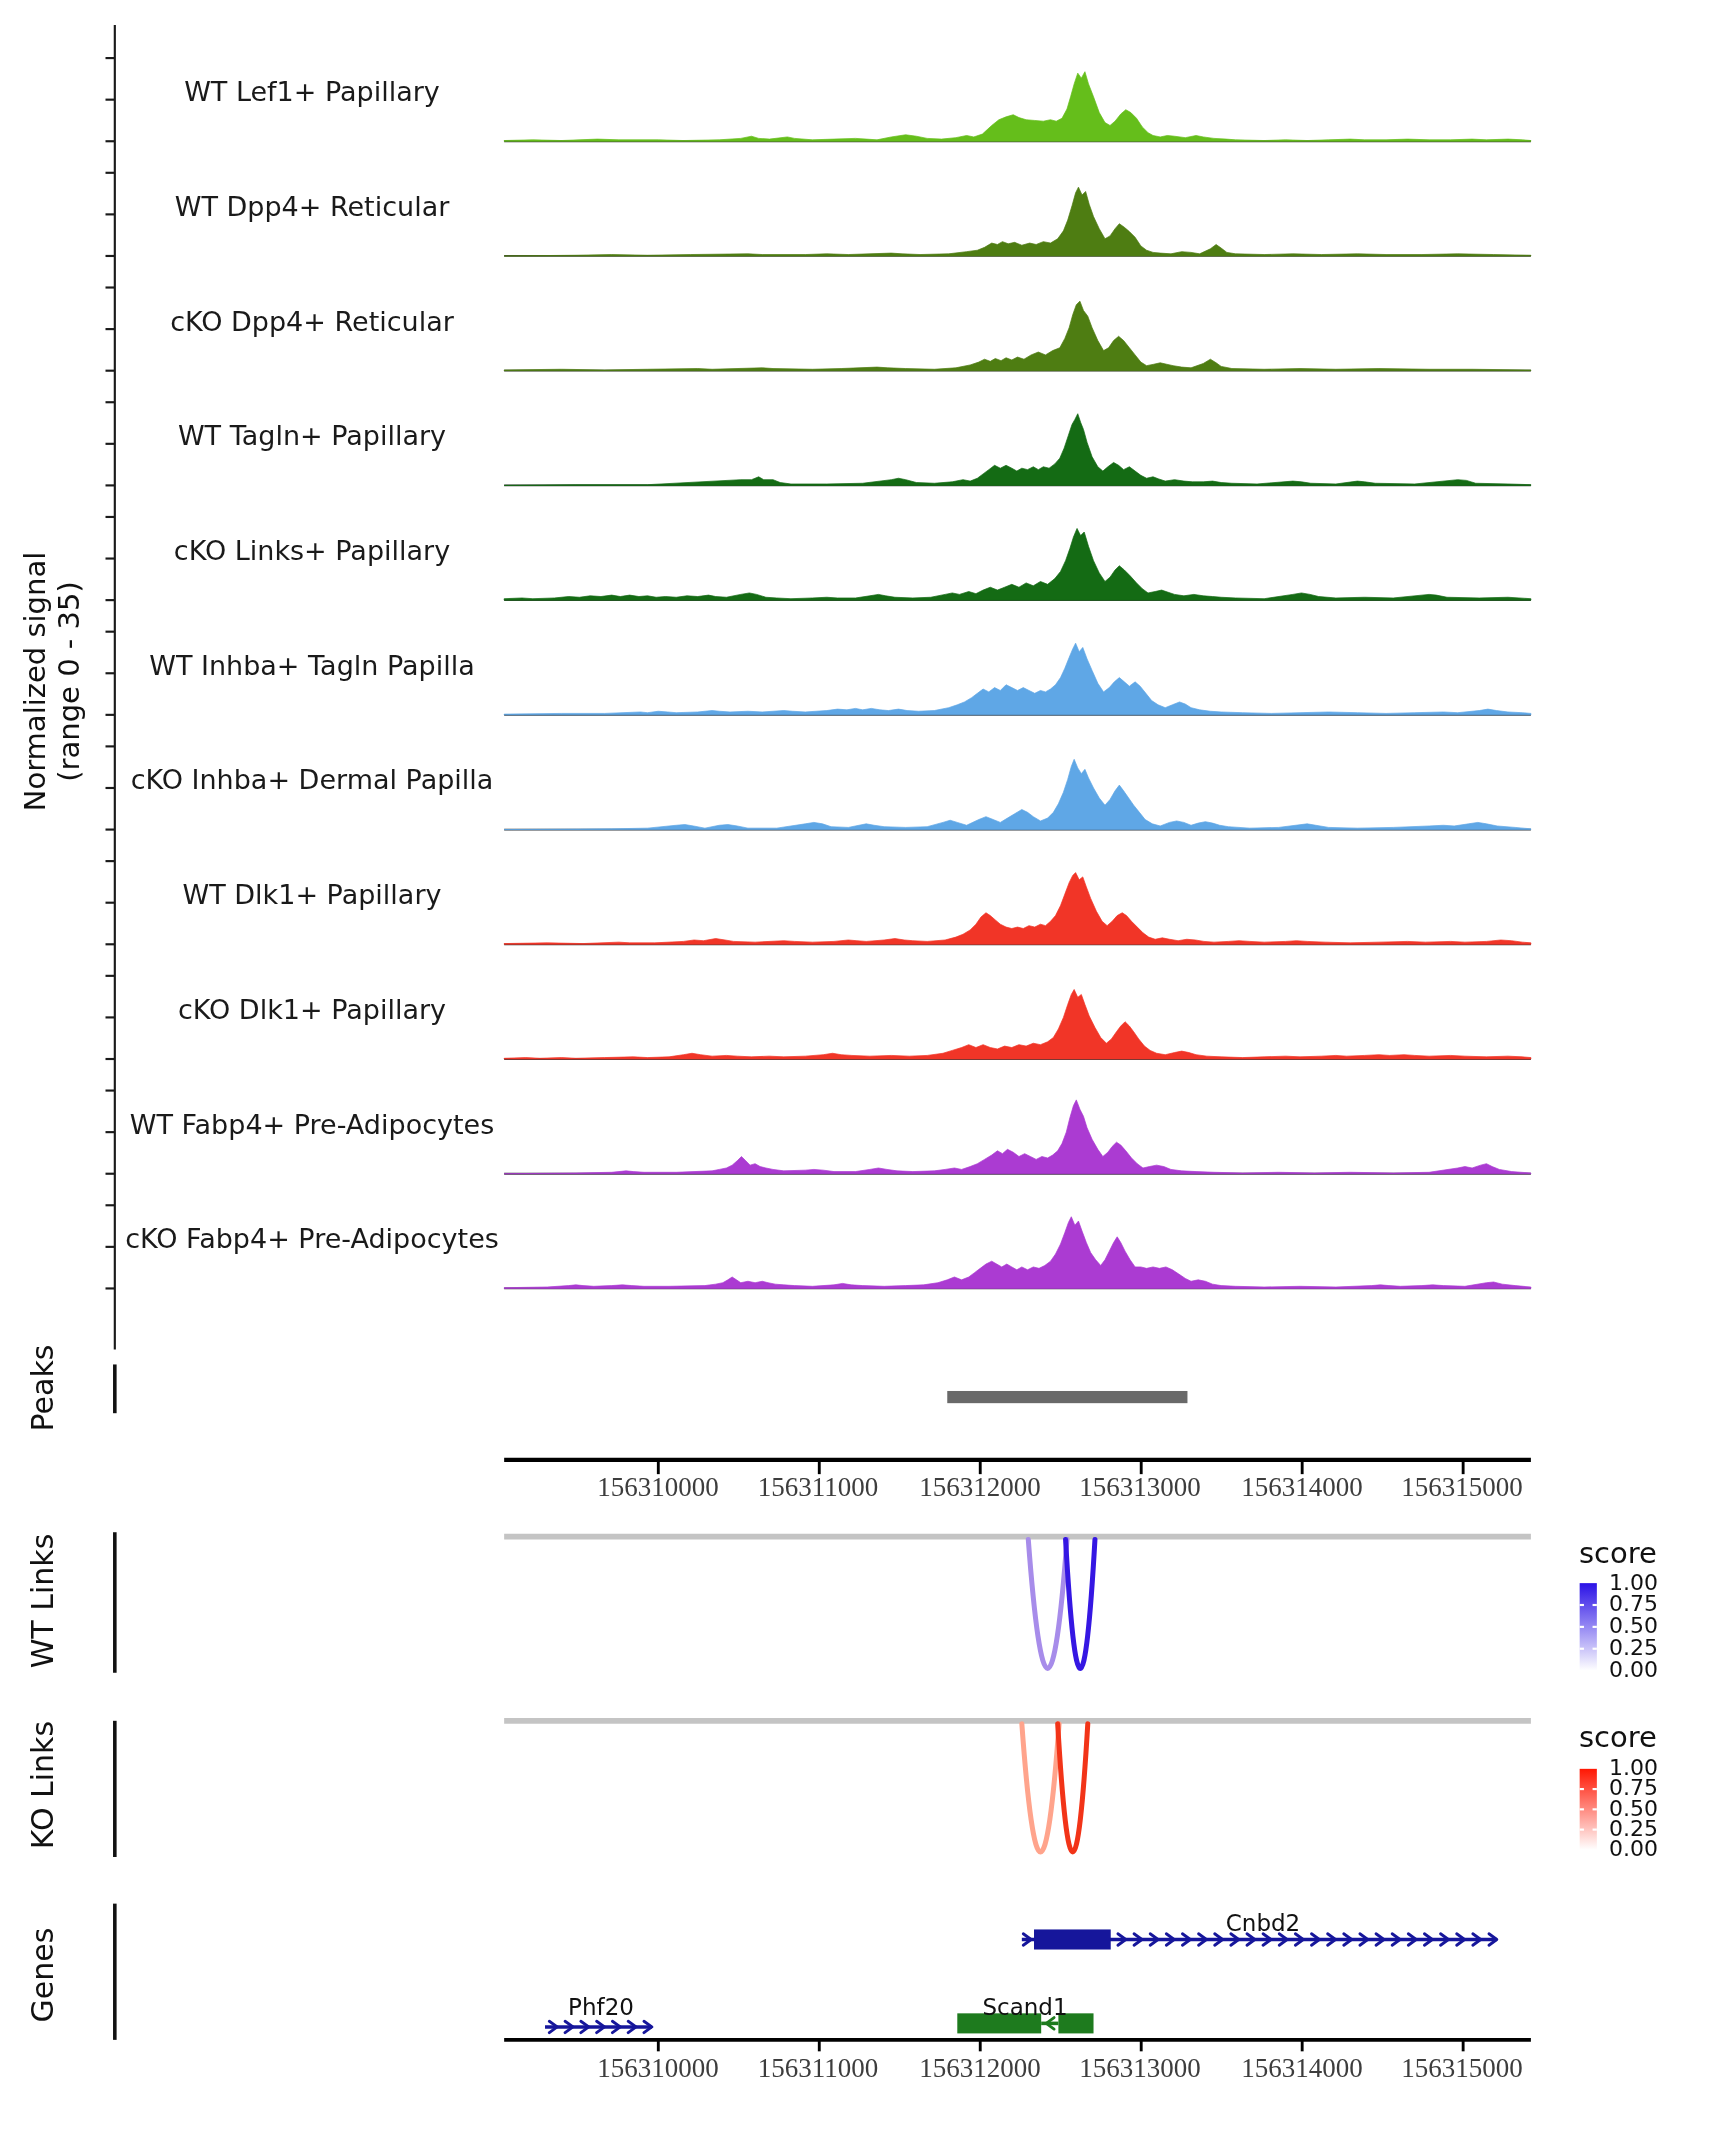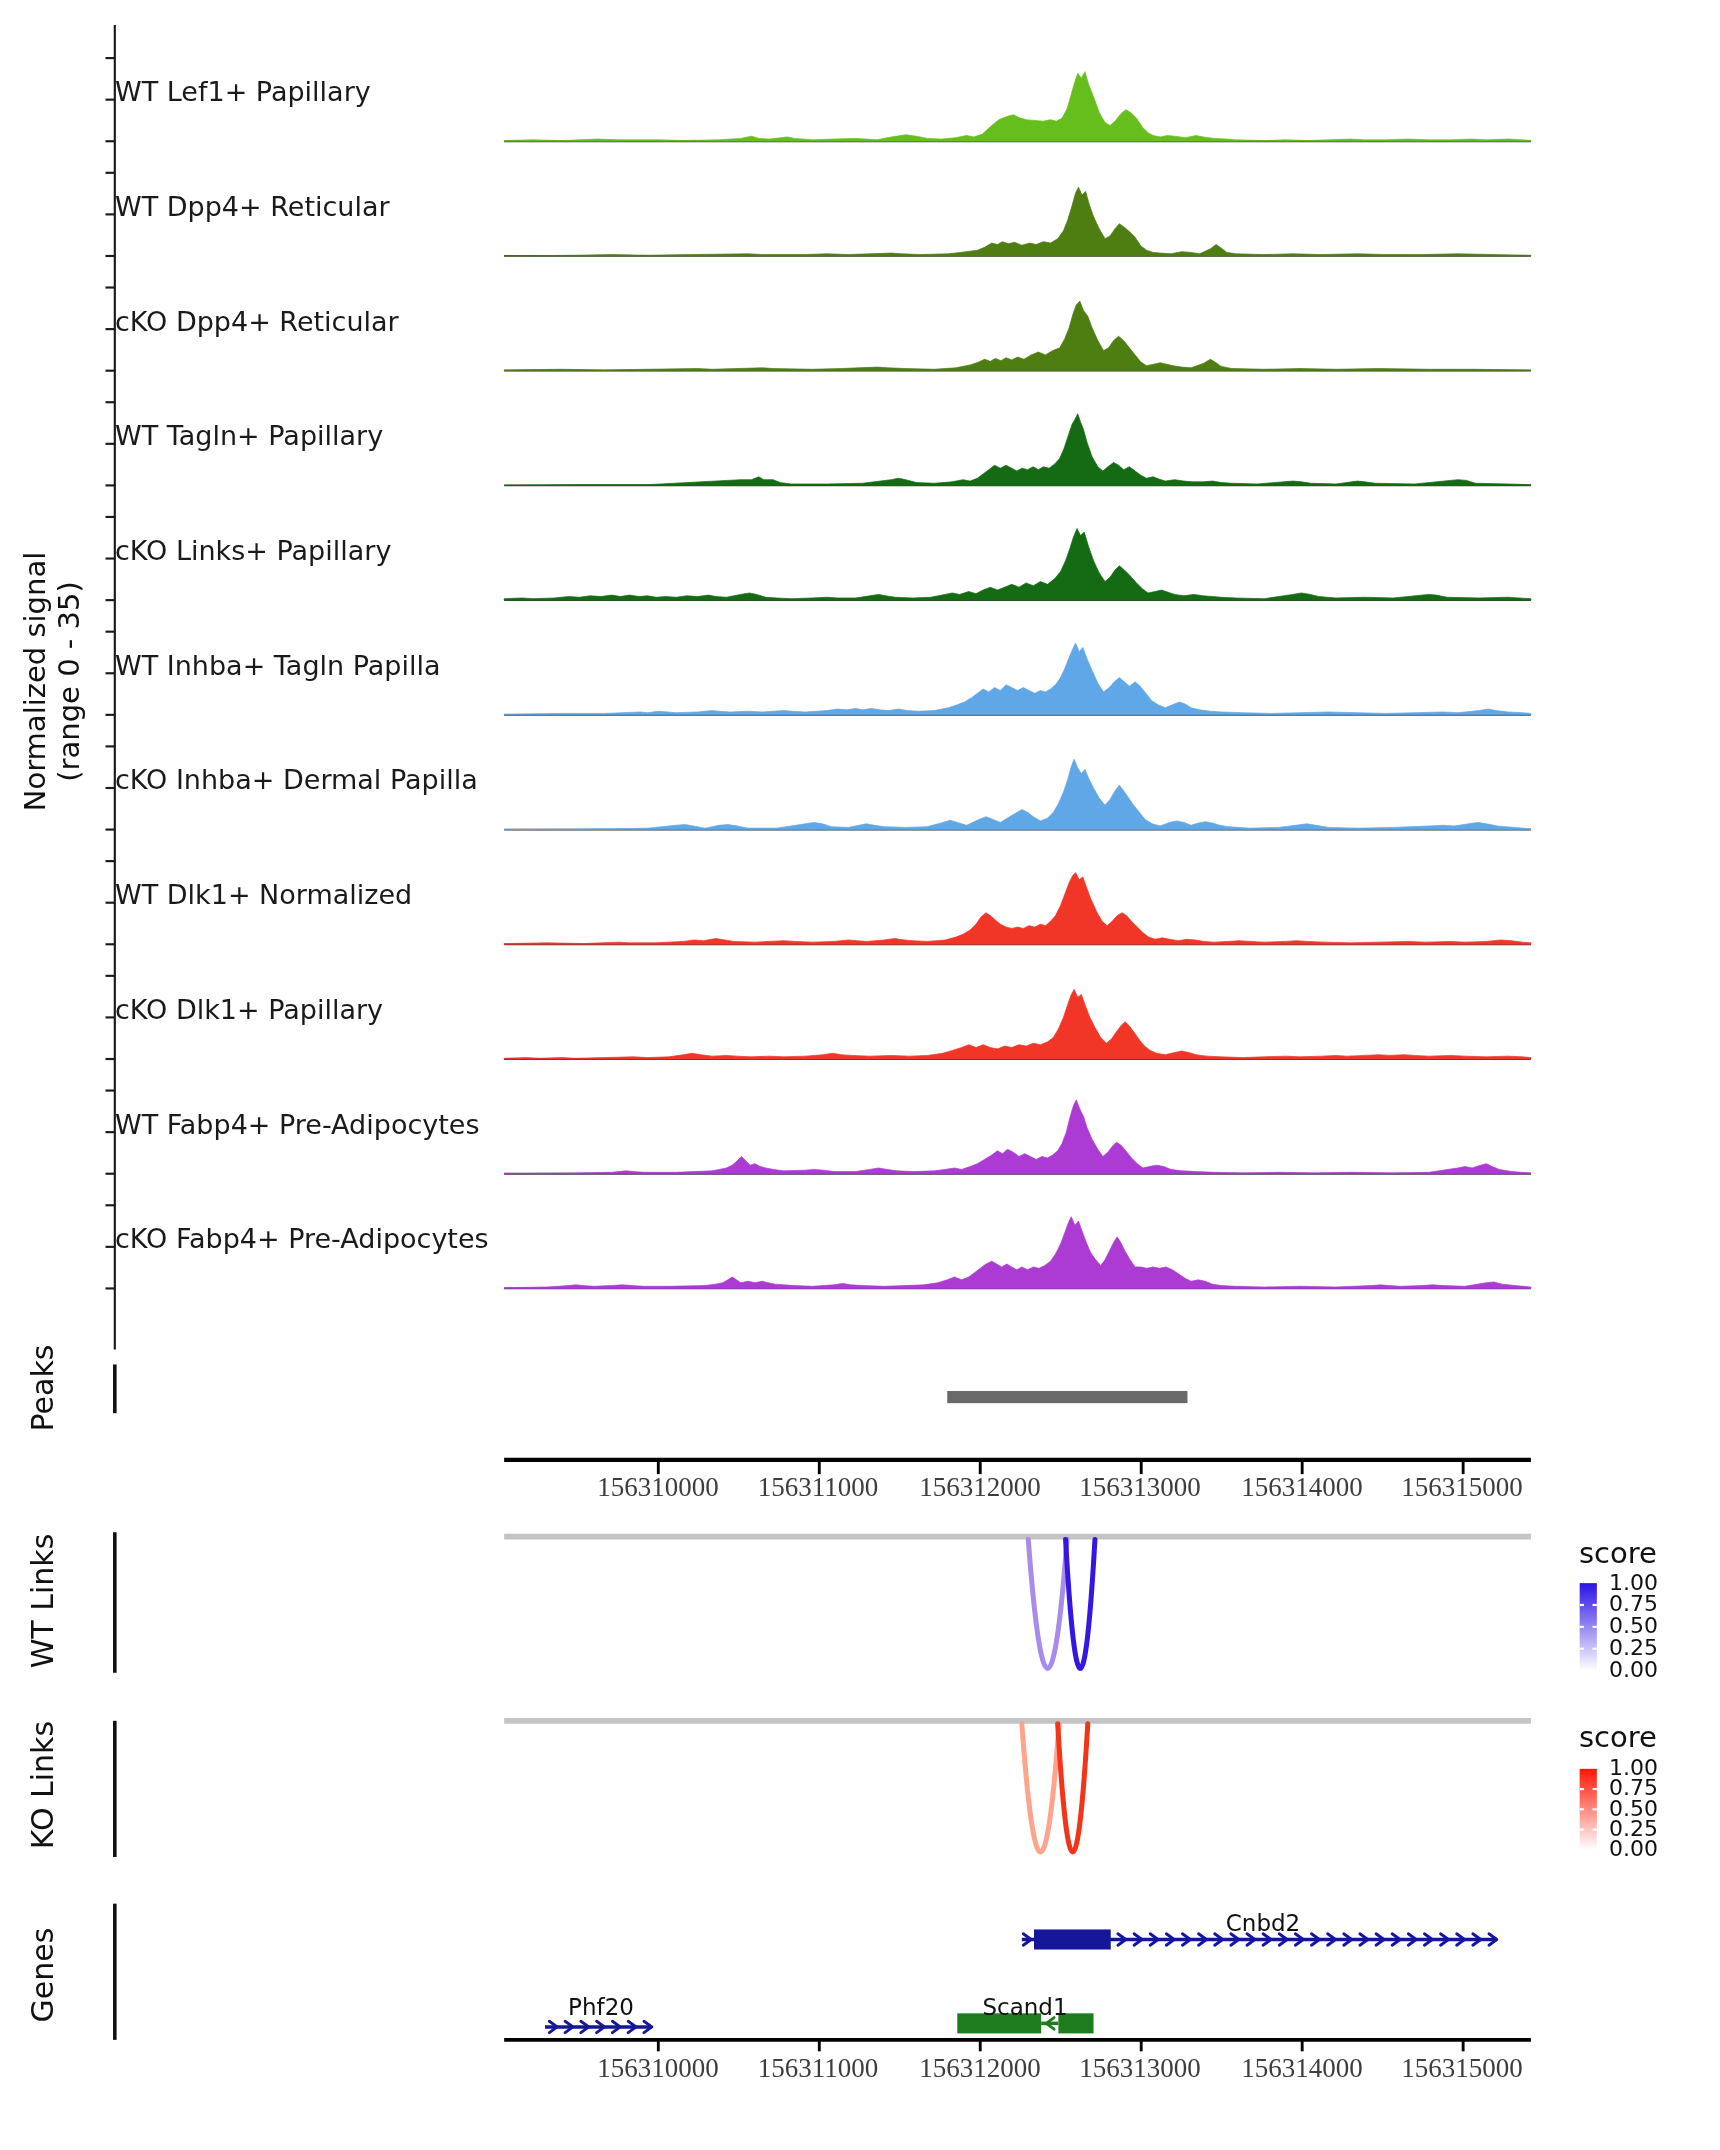--- a/index.html
+++ b/index.html
@@ -1,20 +1,20 @@
 <!DOCTYPE html>
 <html style="font-size:11.5px"><head>
 <meta charset="utf-8">
 <style>
   html,body{margin:0;padding:0;background:#ffffff;}
   #fig{position:relative;width:1721px;height:2151px;background:#ffffff;overflow:hidden;
        font-family:"DejaVu Sans","Liberation Sans",sans-serif;}
   #gfx{position:absolute;left:0;top:0;}
   .abs{position:absolute;}
-  .track-label{left:115px;width:394px;text-align:left;font-size:27px;line-height:33px;color:#1a1a1a;white-space:nowrap;}
+  .track-label{left:115px;width:394px;text-align:center;font-size:27px;line-height:33px;color:#1a1a1a;white-space:nowrap;}
   .tickline{width:186px;text-align:center;font-size:27px;line-height:32px;color:#3d3d3d;white-space:nowrap;font-family:Liberation Serif, serif;}
   .rot{transform:rotate(-90deg);transform-origin:center center;text-align:center;white-space:nowrap;}
   .section-label{left:-72px;width:229px;height:34px;font-size:30px;line-height:34px;color:#111;}
   .yaxis-label{left:-235px;top:647px;width:574px;height:69px;font-size:29px;line-height:34px;color:#111;}
   .legend-title{font-size:29px;line-height:33px;color:#111;}
   .legend-num{font-size:22px;line-height:24.4px;color:#111;width:93px;}
   .gene-label{width:158px;text-align:center;font-size:23px;line-height:26px;color:#111;}
   .xlabel{left:802px;top:2081px;width:430px;text-align:center;font-size:32px;line-height:37px;color:#000;}
 </style>
 </head>
@@ -173,21 +173,21 @@
     <div>(range 0 - 35)</div>
   </div>
 
   <div class="abs track-label" style="top:75px">WT Lef1+ Papillary</div>
   <div class="abs track-label" style="top:190px">WT Dpp4+ Reticular</div>
   <div class="abs track-label" style="top:305px">cKO Dpp4+ Reticular</div>
   <div class="abs track-label" style="top:419px">WT Tagln+ Papillary</div>
   <div class="abs track-label" style="top:534px">cKO Links+ Papillary</div>
   <div class="abs track-label" style="top:649px">WT Inhba+ Tagln Papilla</div>
   <div class="abs track-label" style="top:763px">cKO Inhba+ Dermal Papilla</div>
-  <div class="abs track-label" style="top:878px">WT Dlk1+ Normalized</div>
+  <div class="abs track-label" style="top:878px">WT Dlk1+ Papillary</div>
   <div class="abs track-label" style="top:993px">cKO Dlk1+ Papillary</div>
   <div class="abs track-label" style="top:1108px">WT Fabp4+ Pre-Adipocytes</div>
   <div class="abs track-label" style="top:1222px">cKO Fabp4+ Pre-Adipocytes</div>
 
   <div class="abs rot section-label" style="top:1371px">Peaks</div>
   <div class="abs rot section-label" style="top:1584px">WT Links</div>
   <div class="abs rot section-label" style="top:1768px">KO Links</div>
   <div class="abs rot section-label" style="top:1958px">Genes</div>
 
   <div class="abs tickline" style="left:565px;top:1471px">156310000</div>

